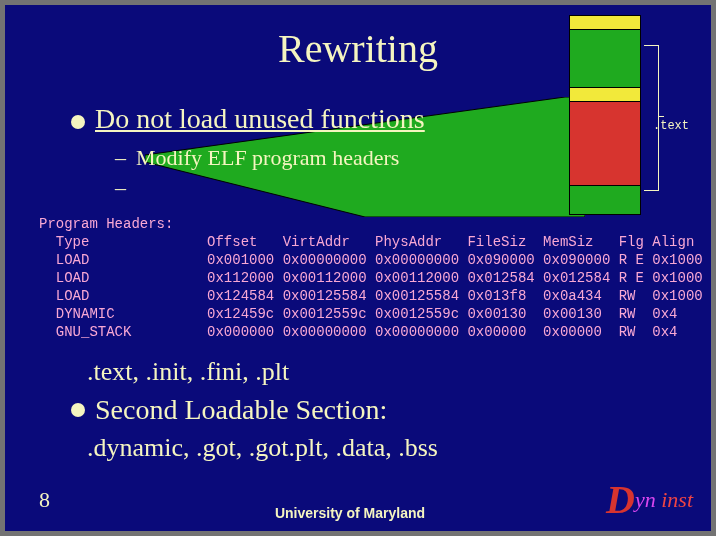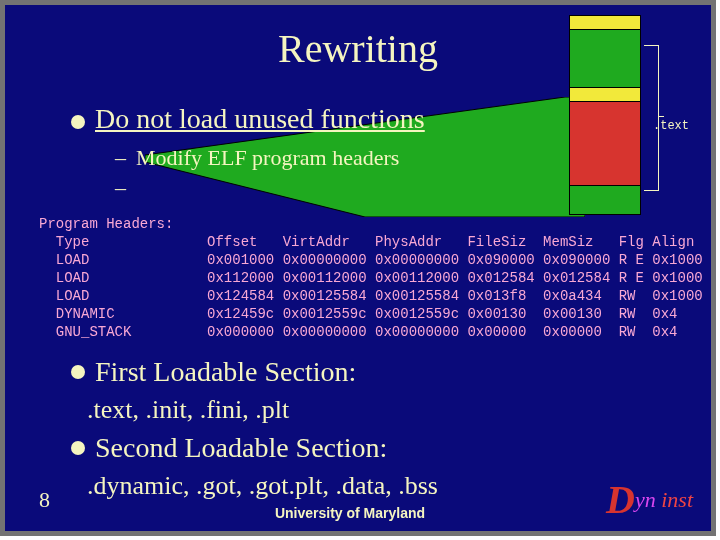--- a/index.html
+++ b/index.html
@@ -218,24 +218,20 @@
 
   <div class="code"><span>Program Headers:</span>
 <span>  Type              Offset   VirtAddr   PhysAddr   FileSiz  MemSiz   Flg Align</span>
 <span>  LOAD              0x001000 0x00000000 0x00000000 0x090000 0x090000 R E 0x1000</span>
 <span>  LOAD              0x112000 0x00112000 0x00112000 0x012584 0x012584 R E 0x1000</span>
 <span>  LOAD              0x124584 0x00125584 0x00125584 0x013f8  0x0a434  RW  0x1000</span>
 <span>  DYNAMIC           0x12459c 0x0012559c 0x0012559c 0x00130  0x00130  RW  0x4</span>
 <span>  GNU_STACK         0x000000 0x00000000 0x00000000 0x00000  0x00000  RW  0x4</span></div>
 
   <div class="sec-list">
-    <div class="row">
-      <span class="bullet"></span>
-      <span>First Loadable Section:</span>
-    </div>
     <div class="sub">.text, .init, .fini, .plt</div>
     <div class="row">
       <span class="bullet"></span>
       <span>Second Loadable Section:</span>
     </div>
     <div class="sub">.dynamic, .got, .got.plt, .data, .bss</div>
   </div>
 
   <div class="memdiag" id="memdiag">
       <div class="memslot" style="height: 14px; background: rgb(242, 233, 58);"></div>

